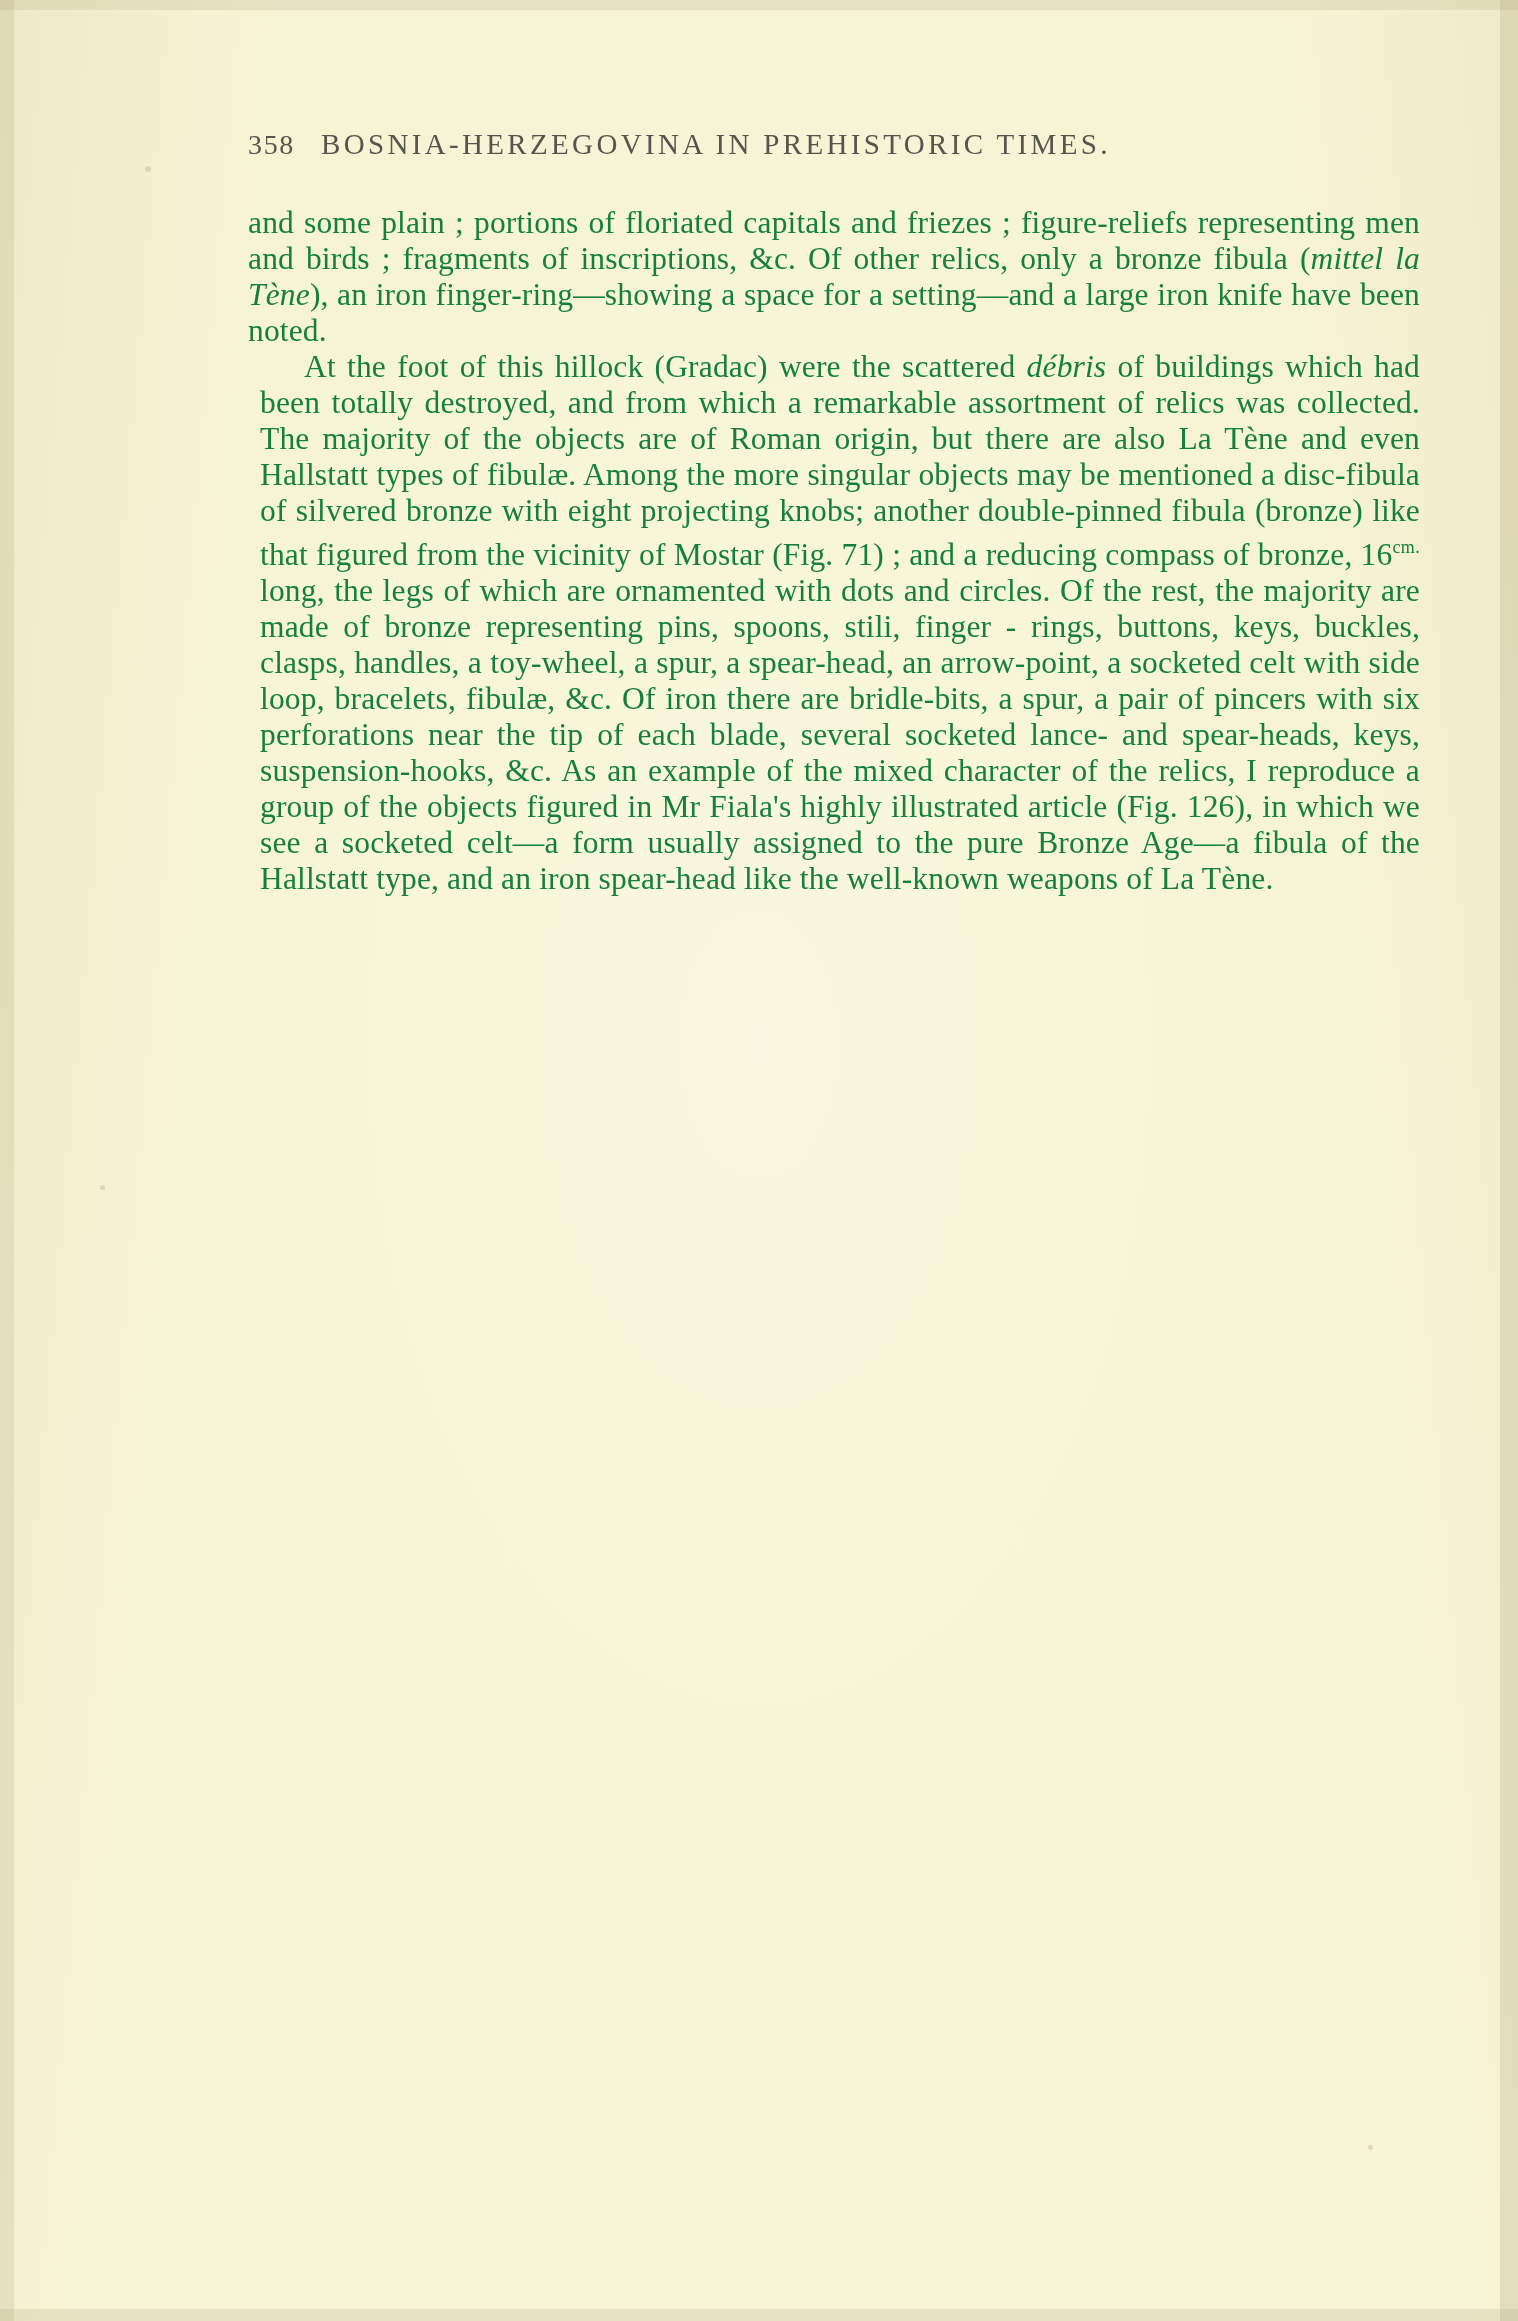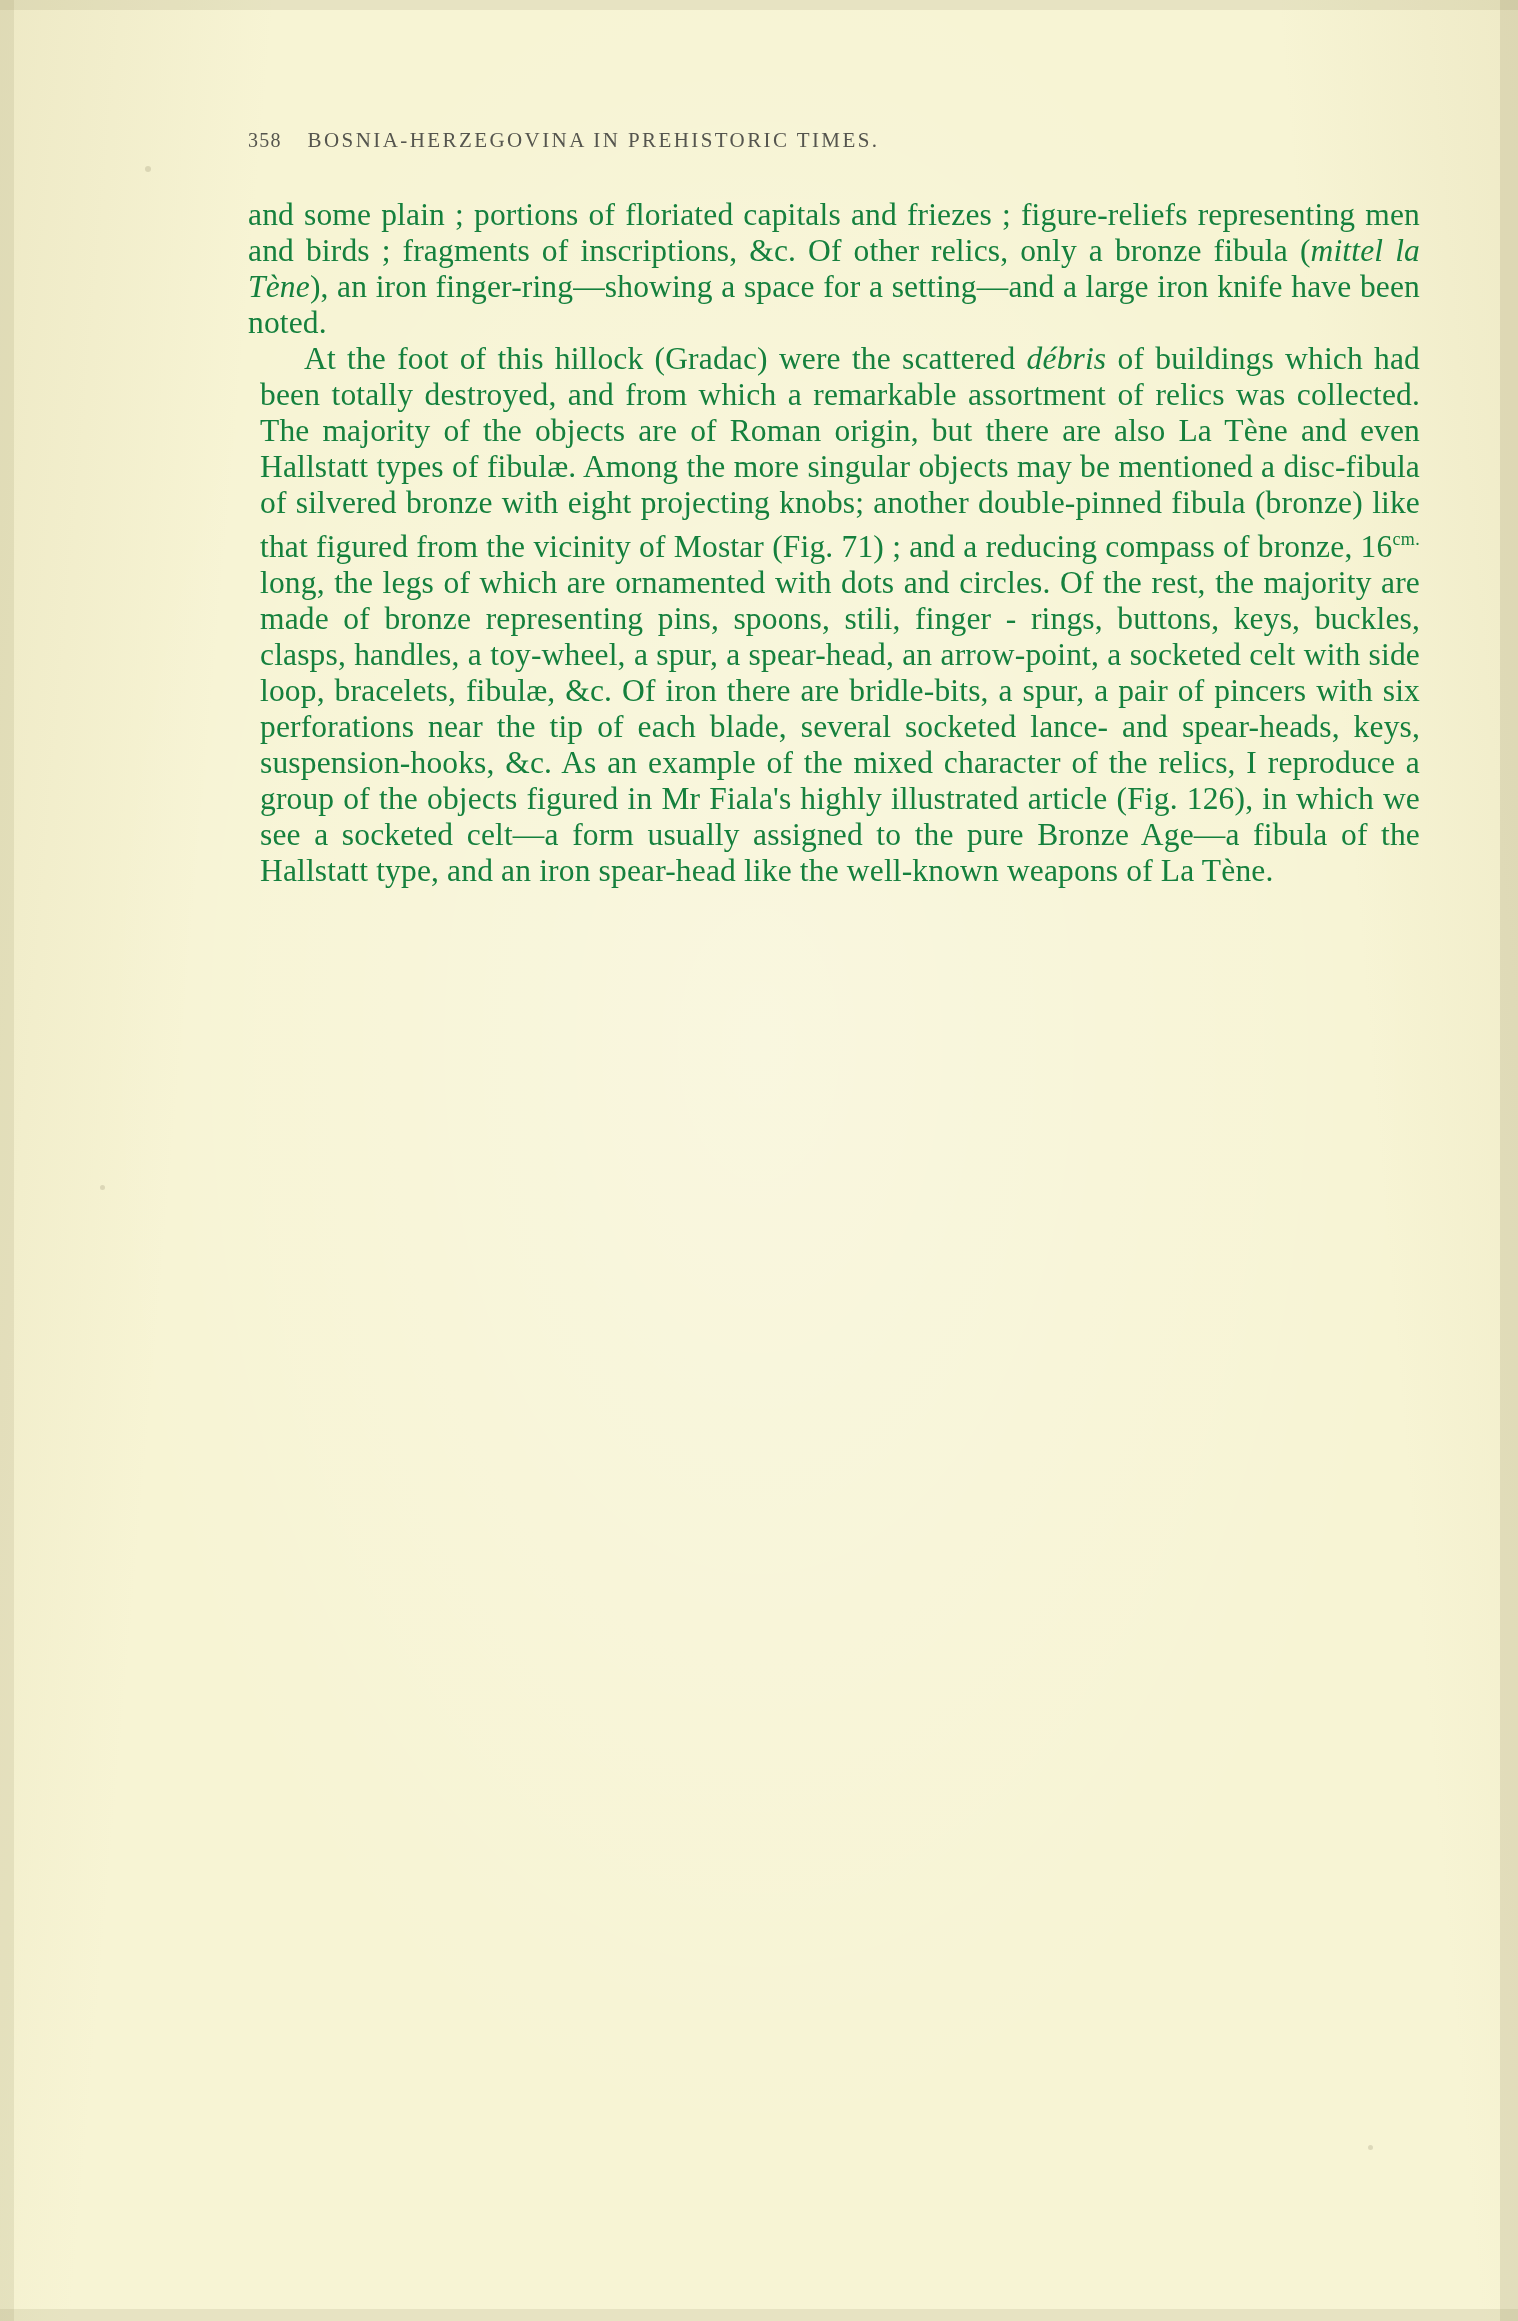--- a/index.html
+++ b/index.html
@@ -40,27 +40,27 @@
   .running-head {
     display: flex;
     align-items: baseline;
     font-size: 27px;
     letter-spacing: 0.04em;
     color: #55554e;
     margin: 0 0 44px 0;
     white-space: nowrap;
   }
   .folio {
-    font-size: 20px;
+    font-size: 28px;
     letter-spacing: 0.06em;
     margin-right: 26px;
     color: #55554e;
   }
   .head-title {
-    font-size: 21px;
+    font-size: 29px;
     letter-spacing: 0.115em;
     text-align: right;
   }
   .body-text p {
     margin: 0;
     font-size: 31.5px;
     line-height: 36px;
     text-align: justify;
     text-justify: inter-word;
     color: #15803d;

